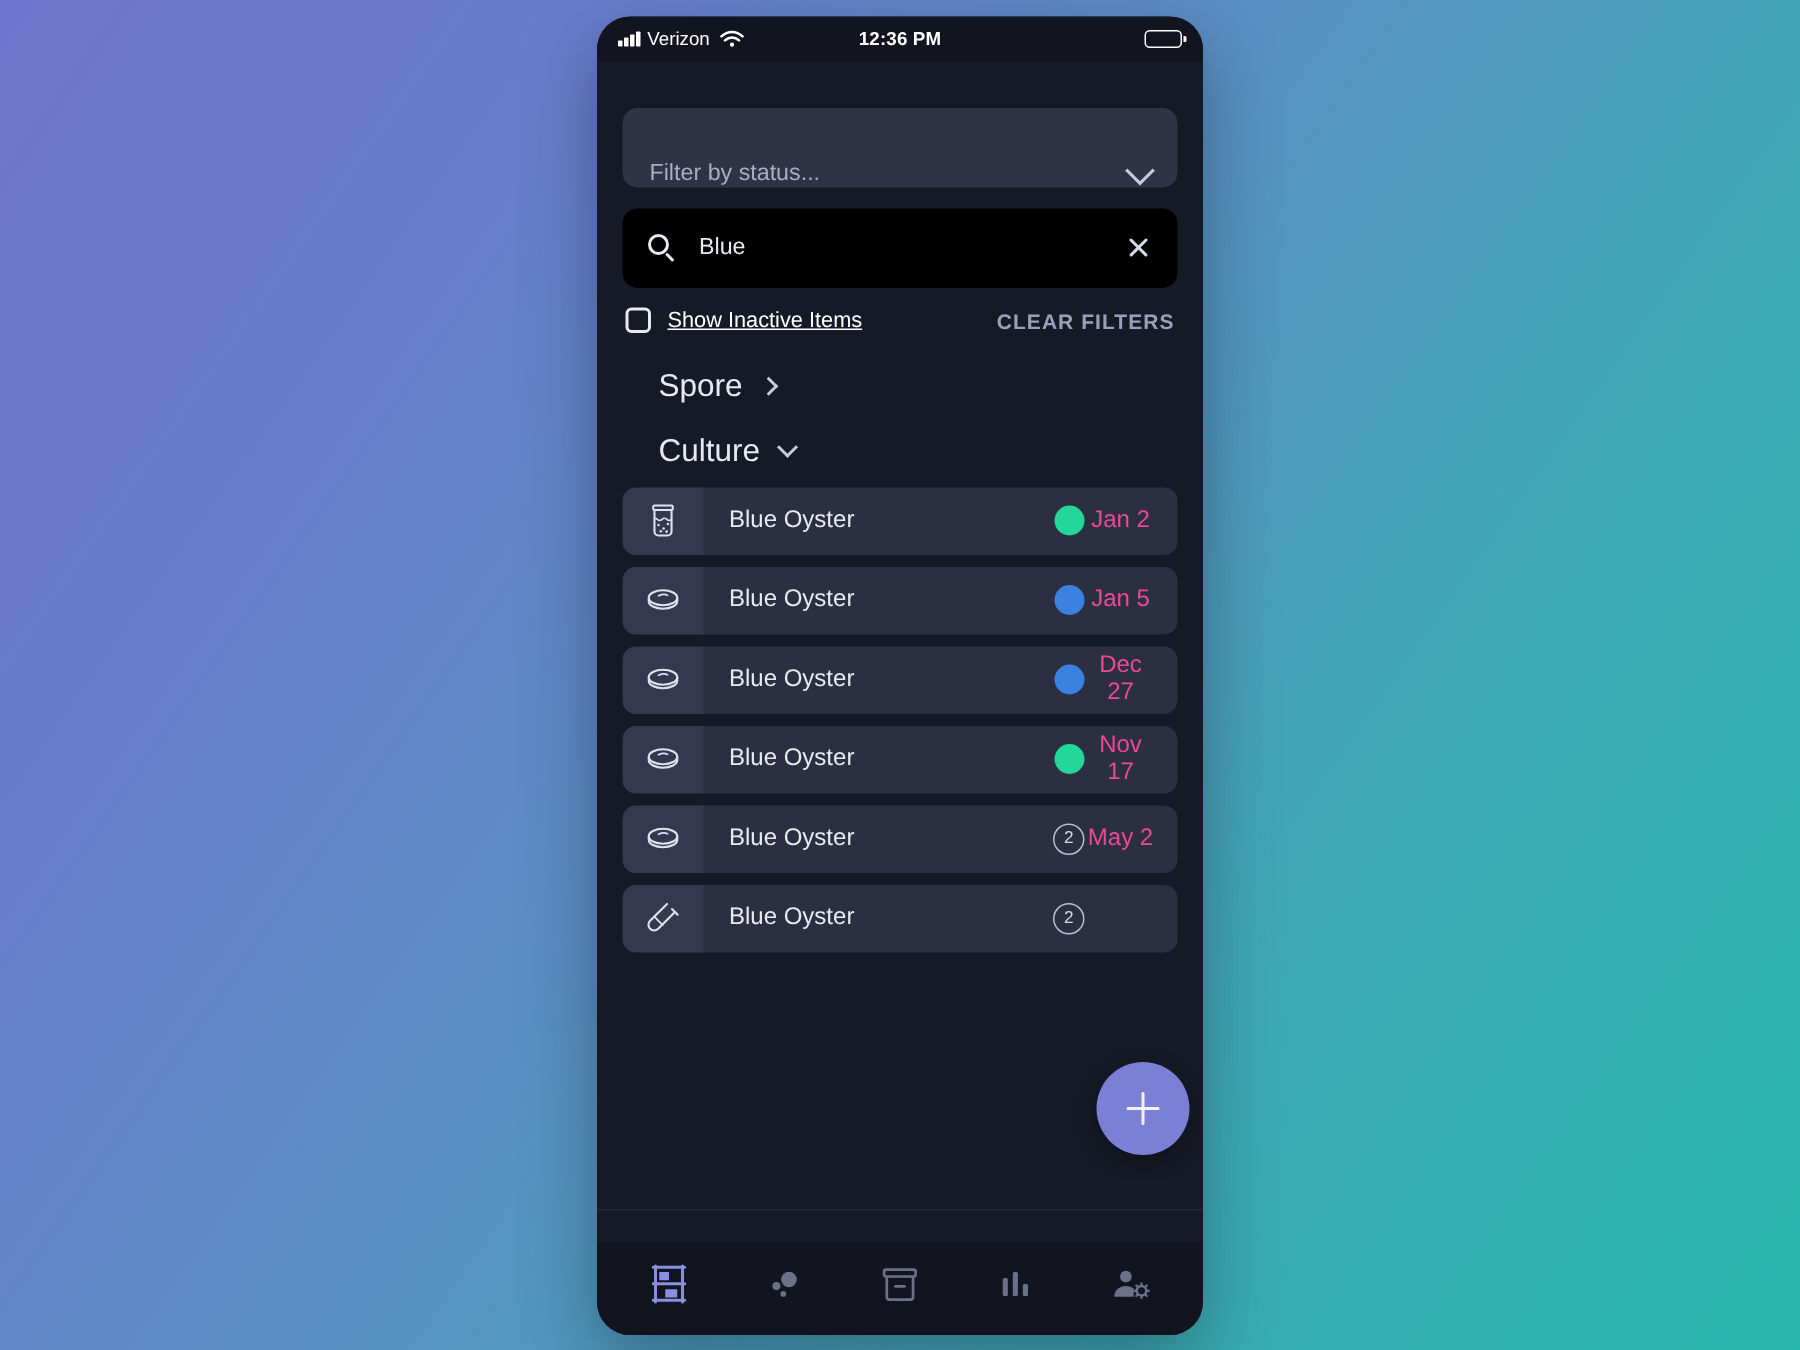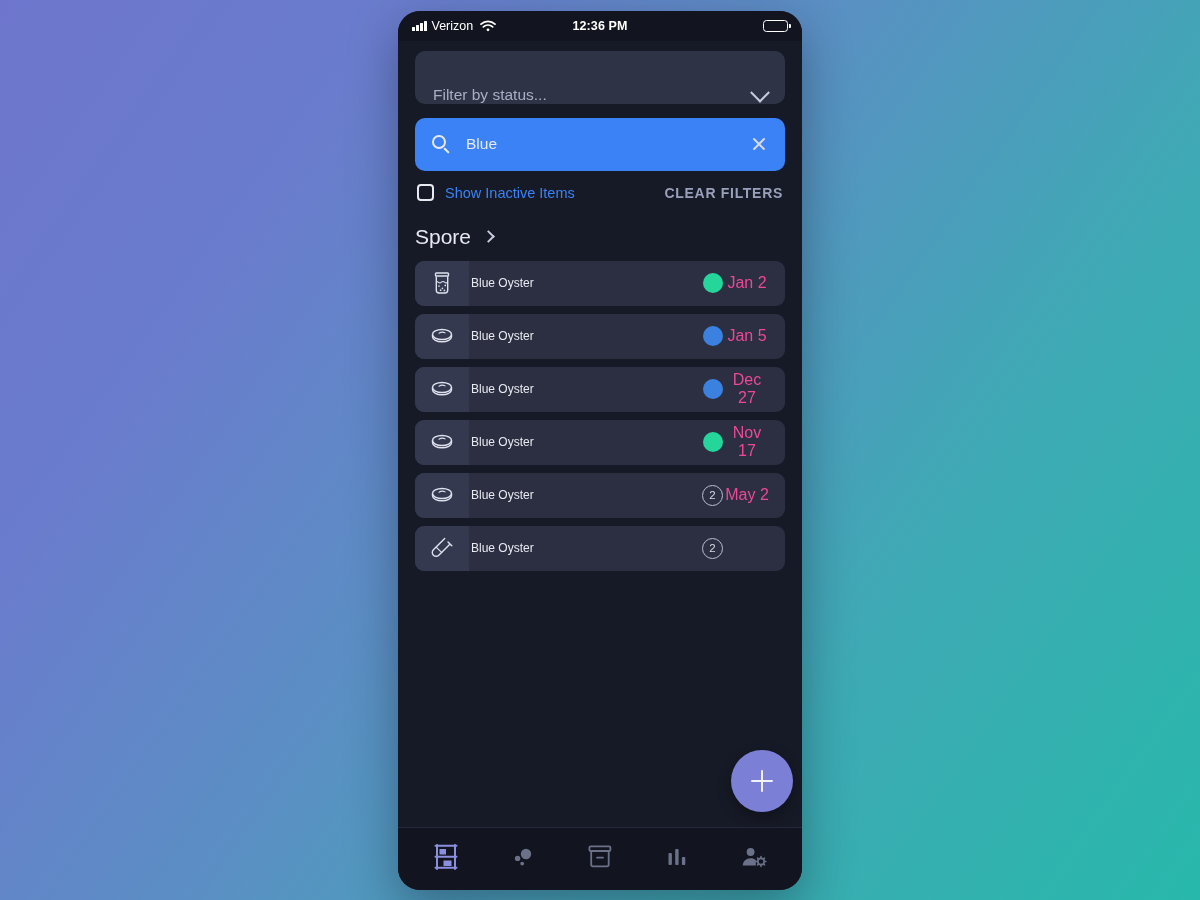--- a/index.html
+++ b/index.html
@@ -22,20 +22,21 @@
   .phone {
     position: relative;
     width: 404px;
     height: 879px;
     background: #161a26;
     border-radius: 22px;
     overflow: hidden;
     box-shadow: 0 18px 50px rgba(18, 22, 40, 0.38);
     display: flex;
     flex-direction: column;
+    gap: 21px;
   }
 
   
   .statusbar {
     height: 30px;
     flex: 0 0 30px;
     background: #12151f;
     display: flex;
     align-items: center;
     padding: 0 14px;
@@ -109,21 +110,21 @@
   .chev-down {
     width: 14px; height: 14px;
     border-right: 2.2px solid #c7cbdd;
     border-bottom: 2.2px solid #c7cbdd;
     transform: rotate(45deg) translate(-3px, -3px);
   }
 
   
   .search-box {
     height: 53px;
-    background: #3b82f6;
+    background: #000000;
     border-radius: 10px;
     display: flex;
     align-items: center;
     padding: 0 17px;
     gap: 15px;
   }
   .search-icon { width: 19px; height: 19px; position: relative; flex: 0 0 19px; }
   .search-icon .ring {
     position: absolute; left: 0; top: 0;
     width: 14px; height: 14px;
@@ -172,37 +173,37 @@
     height: 44px;
     padding: 0 2px;
   }
   .checkbox-wrap { display: flex; align-items: center; gap: 11px; }
   .checkbox {
     width: 17px; height: 17px;
     border: 2px solid #e8eaf2;
     border-radius: 4px;
     flex: 0 0 17px;
   }
-  .checkbox-label { color: #3b82f6; font-size: 14.5px; }
+  .checkbox-label { color: #ffffff; font-size: 14.5px; text-decoration: underline; }
   .clear-filters {
     margin-left: auto;
     color: #9aa0ba;
     font-size: 14px;
     font-weight: bold;
     letter-spacing: 0.7px;
   }
 
   
   .section-header {
     display: flex;
     align-items: center;
     gap: 13px;
     padding: 10px 0 9px 0;
   }
-  .section-title { color: #e6e8f2; font-size: 21px; font-weight: normal; }
+  .section-title { color: #e6e8f2; font-size: 21px; font-weight: normal; margin-left: 24px; }
   .chev-right {
     width: 9px; height: 9px;
     border-right: 2.2px solid #c7cbdd;
     border-top: 2.2px solid #c7cbdd;
     transform: rotate(45deg);
   }
   .chev-sm-down {
     width: 10px; height: 10px;
     border-right: 2.2px solid #c7cbdd;
     border-bottom: 2.2px solid #c7cbdd;
@@ -224,22 +225,22 @@
     height: 100%;
     background: #343950;
     display: flex;
     align-items: center;
     justify-content: center;
     flex: 0 0 54px;
   }
   .row-name {
     flex: 1;
     color: #e8eaf2;
-    font-size: 12px;
-    padding-left: 2px;
+    font-size: 16px;
+    padding-left: 17px;
   }
   .status-dot {
     width: 20px; height: 20px;
     border-radius: 50%;
     flex: 0 0 20px;
   }
   .count-badge {
     width: 21px; height: 21px;
     border-radius: 50%;
     border: 1.4px solid #b9bed2;
@@ -354,20 +355,24 @@
         <span class="checkbox-label">Show Inactive Items</span>
       </div>
       <span class="clear-filters">CLEAR FILTERS</span>
     </div>
 
     <div class="section-header">
       <span class="section-title">Spore</span>
       <span class="chev-right"></span>
     </div>
 
+    <div class="section-header">
+      <span class="section-title">Culture</span>
+      <span class="chev-sm-down"></span>
+    </div>
 
     <div class="list">
 
       <div class="row">
         <span class="row-icon">
           <svg width="22" height="24" viewBox="0 0 22 24" fill="none">
             <rect x="4.5" y="2" width="13" height="3" rx="0.8" stroke="#dfe2ee" stroke-width="1.4"></rect>
             <path d="M5.3 5.5v13.8c0 1.5 1.2 2.7 2.7 2.7h6c1.5 0 2.7-1.2 2.7-2.7V5.5" stroke="#dfe2ee" stroke-width="1.4"></path>
             <path d="M5.6 10.5c1.6 0 1.6 1.4 3.2 1.4s1.6-1.4 3.2-1.4 1.6 1.4 3.2 1.4c.8 0 1.2-.35 1.6-.7" stroke="#dfe2ee" stroke-width="1.1"></path>
             <circle cx="8" cy="15" r="0.85" fill="#dfe2ee"></circle>

